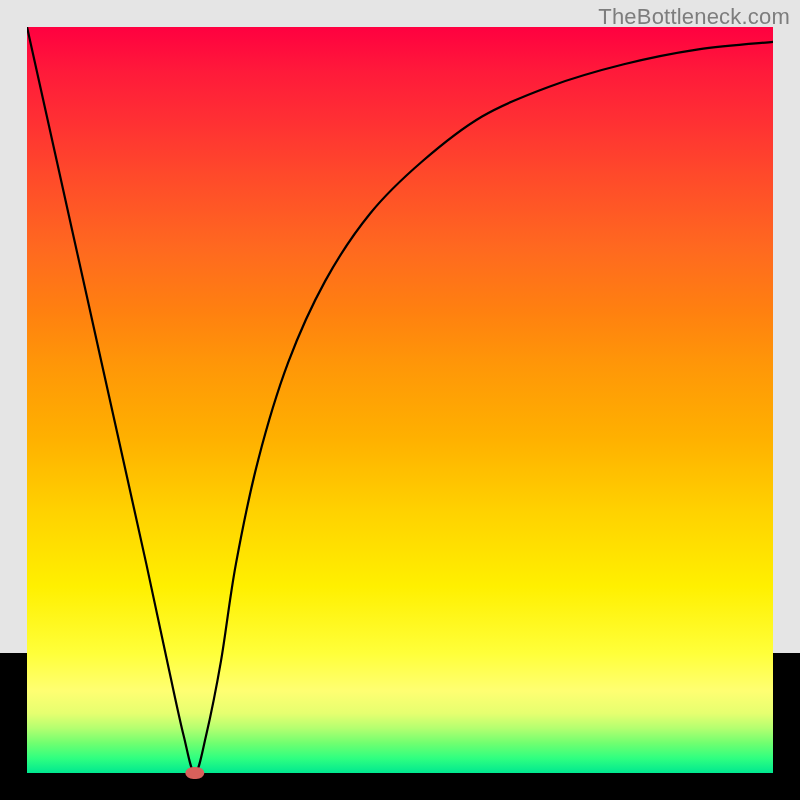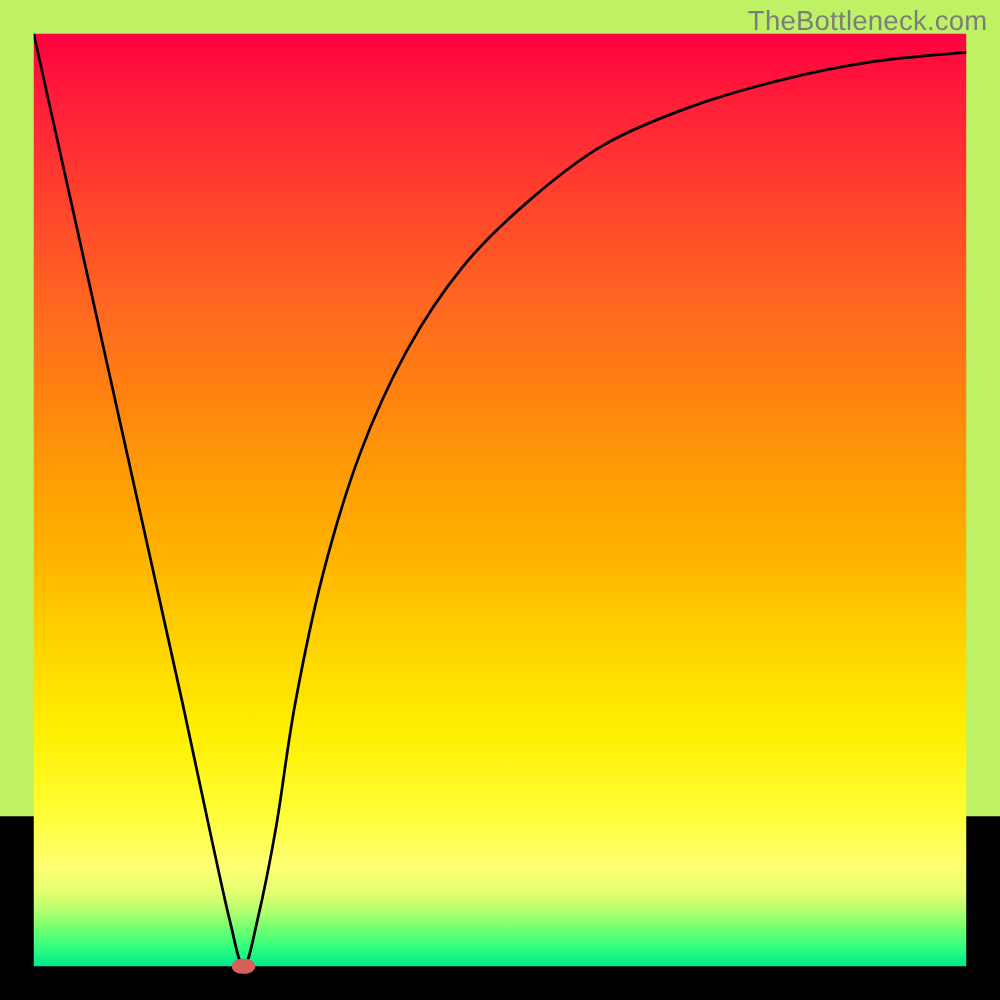--- a/index.html
+++ b/index.html
@@ -8,21 +8,21 @@
     width: 800px;
     height: 800px;
     overflow: hidden;
     background: #000;
     font-family: Arial, Helvetica, sans-serif;
   }
   .frame {
     position: relative;
     width: 800px;
     height: 653px;
-    background: #bef264;
+    background: #e5e5e5;
   }
   .plot {
     position: absolute;
     left: 27px;
     top: 27px;
     width: 746px;
     height: 746px;
     background: linear-gradient(to bottom,
       #ff0040 0%,
       #ff1a3a 6%,

